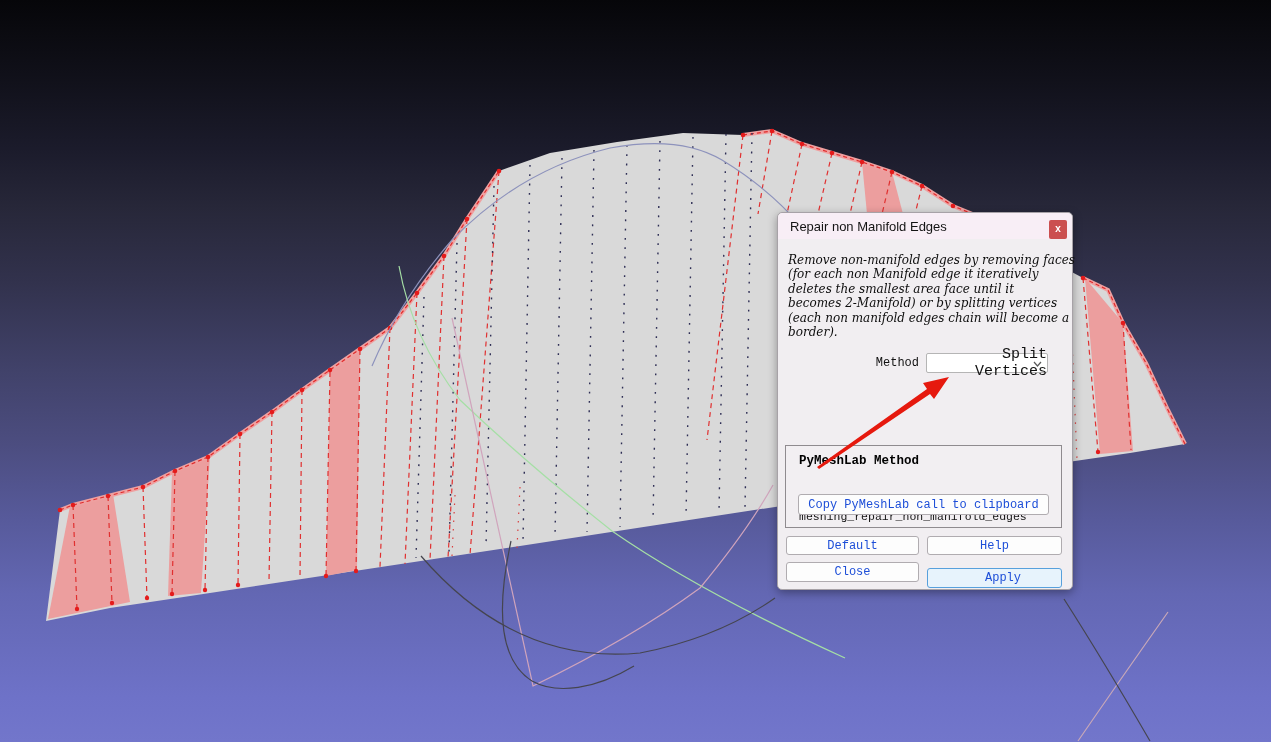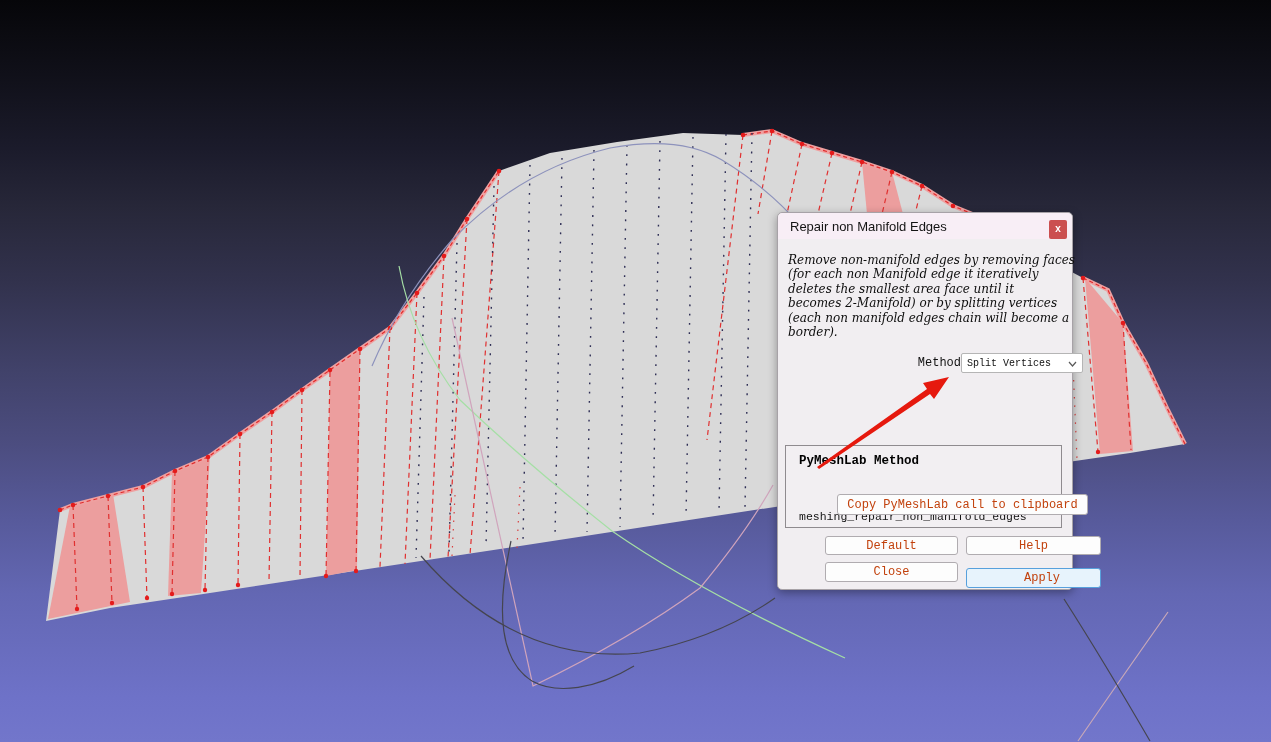--- a/index.html
+++ b/index.html
@@ -34,49 +34,49 @@
     font-family:"Liberation Mono",monospace;font-size:10px;font-weight:bold;
     display:flex;align-items:center;justify-content:center;cursor:pointer;
   }
   .description{
     position:absolute;left:10px;top:40px;width:272px;
     font-family:"DejaVu Serif",serif;font-style:italic;
     font-size:12px;line-height:14.4px;color:#0d0d0d;white-space:nowrap;
   }
   .method-row{
     position:absolute;left:0;top:140px;width:270px;height:20px;
-    display:flex;justify-content:flex-end;align-items:center;padding-left:35px;
+    display:flex;justify-content:flex-end;align-items:center;gap:7px;
   }
   .method-label{
     font-family:"Liberation Mono",monospace;font-size:12px;color:#111;
   }
   .method-select{
     width:122px;height:20px;background:#ffffff;border:1px solid #b5b5b5;
     border-radius:2px;box-sizing:border-box;display:flex;align-items:center;
-    font-family:"Liberation Mono",monospace;font-size:10px;color:#111;
-    padding-left:5px;cursor:pointer;position:relative;
+    font-family:"Liberation Mono",monospace;font-size:15px;color:#111;
+    padding-left:5px;cursor:pointer;position:relative;text-align:right;
   }
   .method-select .chev{position:absolute;right:5px;top:7px;}
   .groupbox{
     position:absolute;left:7px;top:232px;width:277px;height:83px;
     border:1px solid #8f8b8f;box-sizing:border-box;background:#f2eff2;
   }
   .groupbox-heading{
     position:absolute;left:13px;top:8px;
     font-family:"Liberation Mono",monospace;font-weight:bold;font-size:12.5px;color:#000;
   }
   .filter-name{
     position:absolute;left:13px;top:28px;
     font-family:"Liberation Mono",monospace;font-size:11.5px;color:#151515;margin-top:36px;
   }
   .btn{
     background:#fdfdfd;border:1px solid #b0acb0;border-radius:3px;
-    font-family:"Liberation Mono",monospace;font-size:12px;color:#c2410c;
+    font-family:"Liberation Mono",monospace;font-size:12px;color:#1d4ed8;
     display:flex;align-items:center;justify-content:center;
-    box-sizing:border-box;cursor:pointer;margin-left:39px;
+    box-sizing:border-box;cursor:pointer;
   }
   .copy-btn{position:absolute;left:12px;top:48px;width:251px;height:21px;}
   .btn-default{position:absolute;left:8px;top:323px;width:133px;height:19px;}
   .btn-help{position:absolute;left:149px;top:323px;width:135px;height:19px;text-align:center;}
   .btn-close{position:absolute;left:8px;top:349px;width:133px;height:20px;}
   .btn-apply{
     position:absolute;left:149px;top:355px;width:135px;height:20px;
     background:#e7f3fc;border:1.5px solid #57a0dc;padding-left:17px;
   }
 </style>

